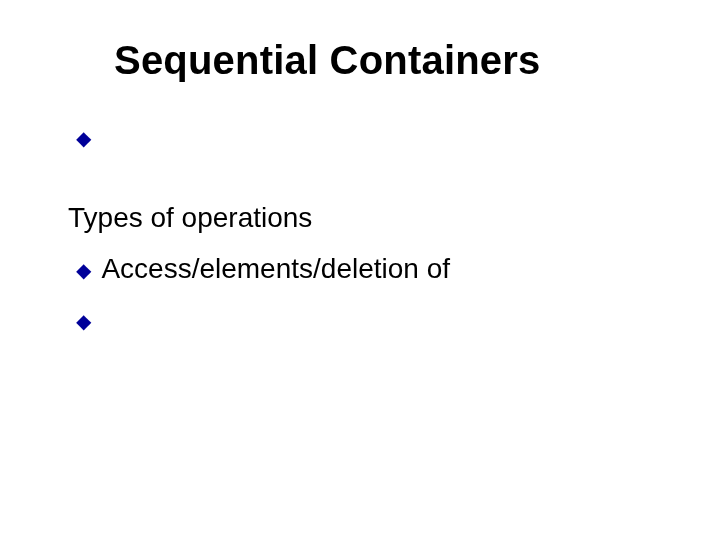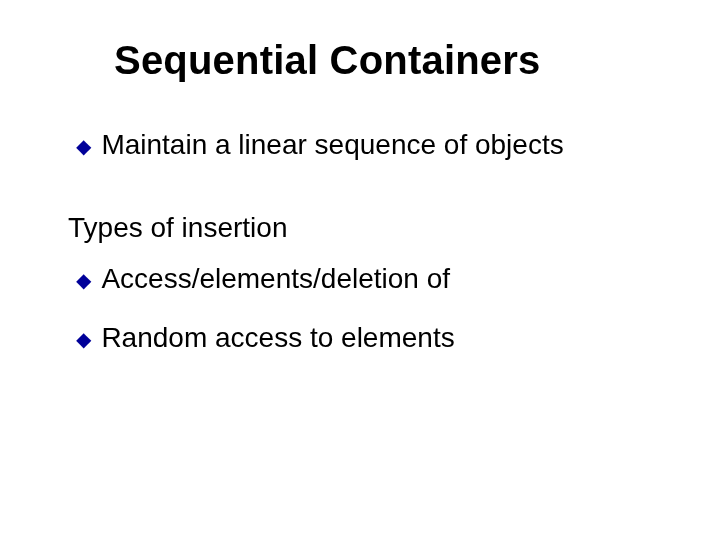--- a/index.html
+++ b/index.html
@@ -33,29 +33,27 @@
 </head>
 <body>
 
 <div class="slide">
   <h1 class="title">Sequential Containers</h1>
 
   <div class="body">
 
     <div class="line bullet-line">
       <span class="diamond">◆</span>
-      <span>Maintain a linear sequence of objects</span>
     </div>
 
-    <div class="line section-heading">Types of insertion</div>
+    <div class="line section-heading">Types of operations</div>
 
     <div class="line bullet-line">
       <span class="diamond">◆</span>
       <span>Access/elements/deletion of</span>
     </div>
 
     <div class="line bullet-line">
       <span class="diamond">◆</span>
-      <span>Random access to elements</span>
     </div>
 
   </div>
 </div>
 
 </body></html>

